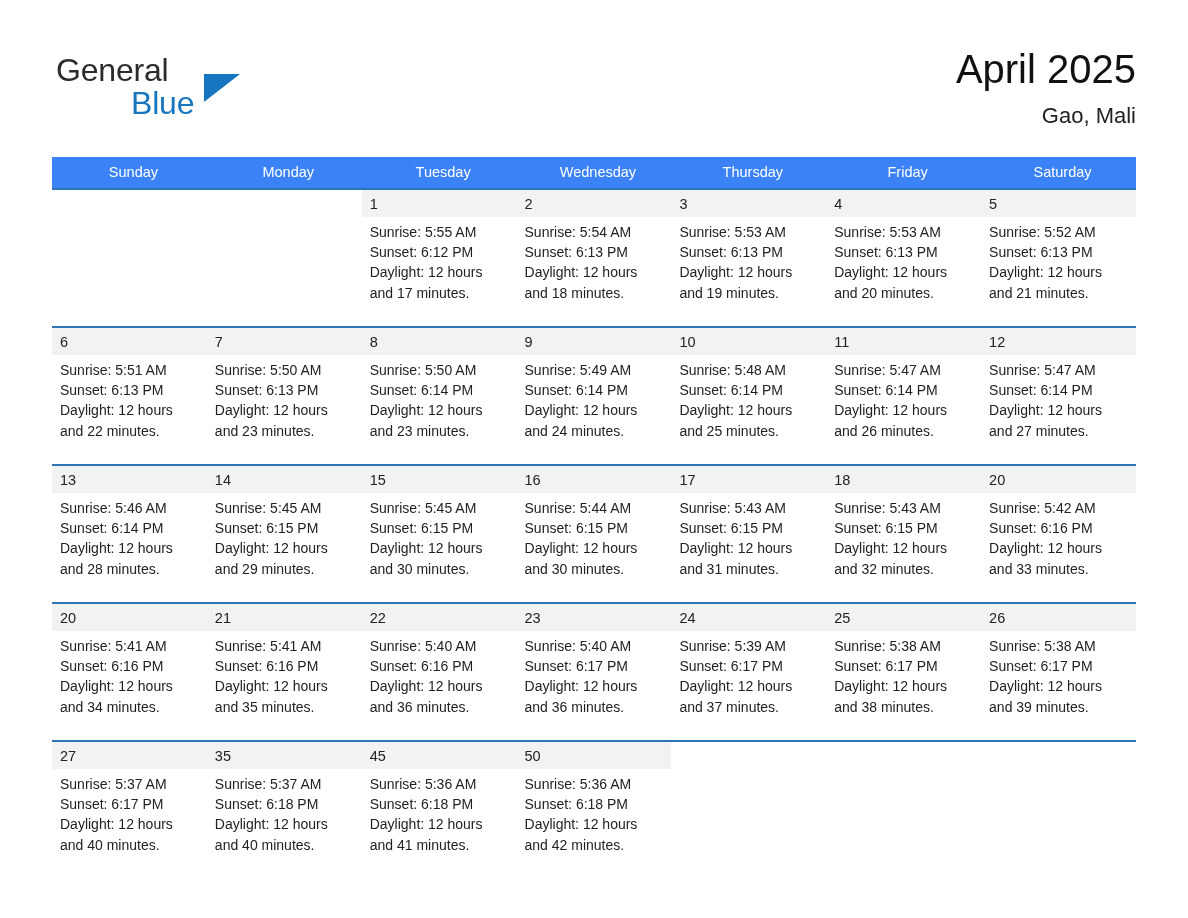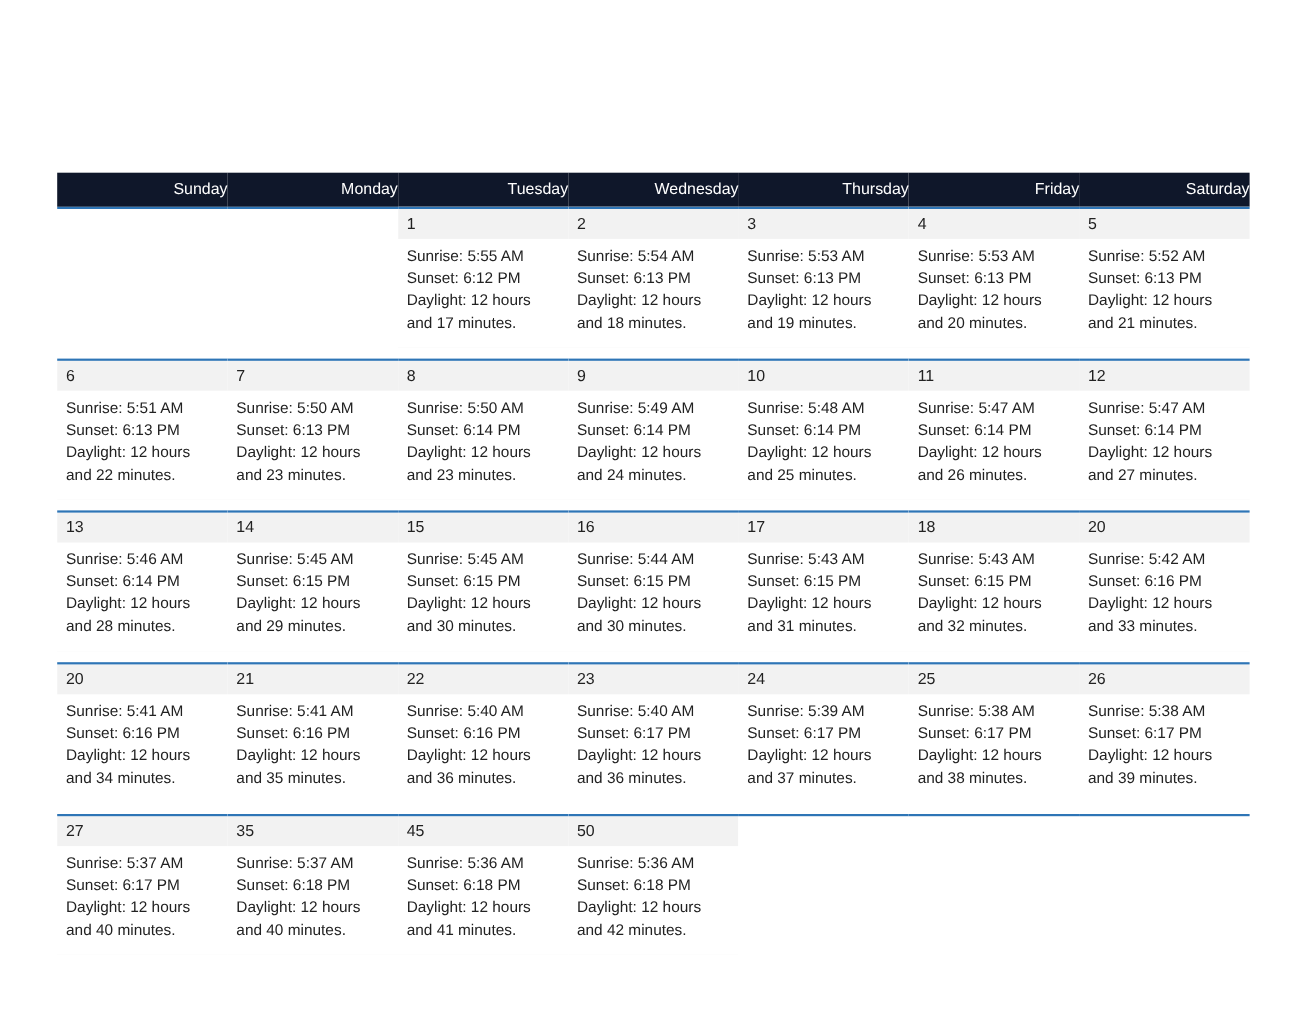--- a/index.html
+++ b/index.html
@@ -85,25 +85,25 @@
   
   .calendar {
     position: absolute;
     left: 52px;
     top: 157px;
     width: 1084px;
     border-collapse: collapse;
     table-layout: fixed;
   }
   .calendar th {
-    background: #0f172a;
+    background: #3b82f6;
     color: #ffffff;
     font-size: 14.5px;
     font-weight: normal;
-    text-align: right;
+    text-align: center;
     padding: 7px 0 8px 8px;
     border: none;
   }
   .calendar td {
     vertical-align: top;
     width: 154.85px;
     padding: 0;
     border: none;
   }
   .cell {
@@ -135,20 +135,31 @@
   .row-spacer td {
     height: 10px;
     background: #ffffff;
   }
 </style>
 </head>
 <body>
 
 <div class="page">
 
+  <div class="header">
+    <div class="logo">
+      <span class="logo-general">General</span>
+      <span class="logo-blue">Blue</span>
+      <span class="logo-flag"></span>
+    </div>
+    <div class="title-block">
+      <h1 class="month-title">April 2025</h1>
+      <p class="location">Gao, Mali</p>
+    </div>
+  </div>
 
   <table class="calendar">
     <thead>
       <tr>
         <th>Sunday</th>
         <th>Monday</th>
         <th>Tuesday</th>
         <th>Wednesday</th>
         <th>Thursday</th>
         <th>Friday</th>

